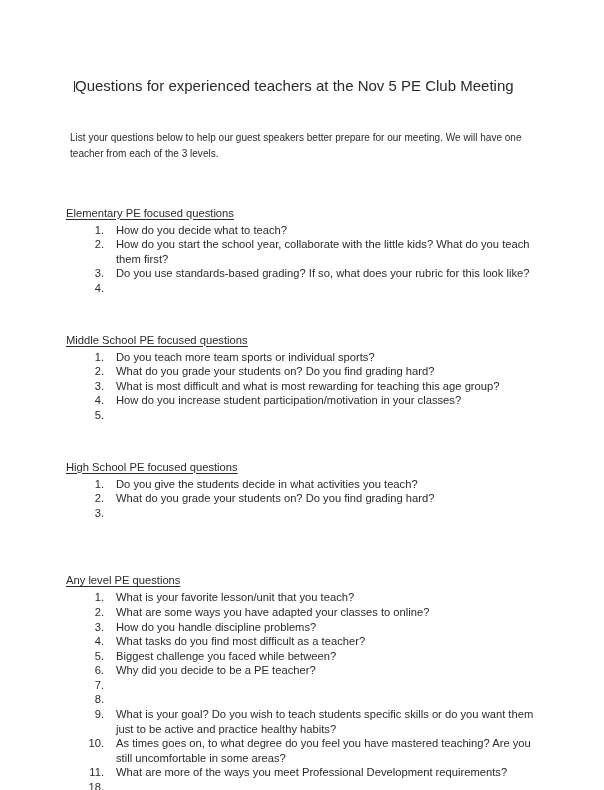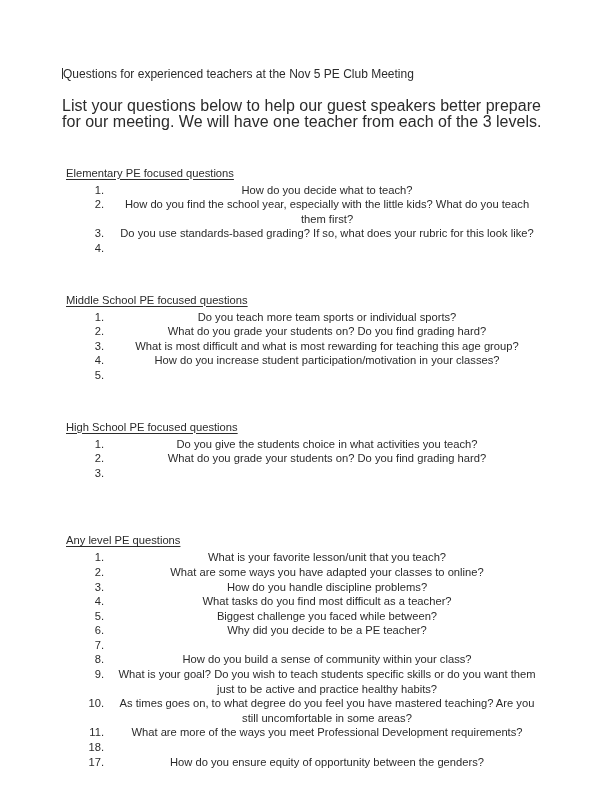--- a/index.html
+++ b/index.html
@@ -30,29 +30,29 @@
   }
   .caret {
     display: inline-block;
     width: 1px;
     height: 11px;
     background: #2b2b2b;
     vertical-align: -1px;
     margin-right: 0px;
   }
   .para {
-    font-size: 16px;
+    font-size: 10px;
     line-height: 16.2px;
-    margin: 0;
+    margin: 8px;
     letter-spacing: 0.02px;
   }
   .title-line {
-    font-size: 12px;
+    font-size: 15px;
     line-height: 16.2px;
-    margin: 0;
+    margin: 12px;
     white-space: nowrap;
   }
   .spacer-1 { height: 16px; }
   .spacer-2 { height: 26px; }
   .spacer-section { height: 28px; }
   .spacer-big { height: 42px; }
 
   .section { margin: 4px; }
   .section-heading {
     font-size: 11.2px;
@@ -80,21 +80,20 @@
     position: absolute;
     left: 0;
     top: 0;
     width: 38px;
     text-align: right;
     font-size: 11.2px;
     line-height: 14.6px;
   }
   .qtext {
     display: block;
-    text-align: center;
   }
 </style>
 </head>
 <body>
 
 <div class="page">
   <div class="doc-body">
 
     <p class="title-line"><span class="caret"></span><span>Questions for experienced teachers at the Nov 5 PE Club Meeting</span></p>
 
@@ -106,21 +105,21 @@
 
     <div class="section">
       <div class="section-heading">Elementary PE focused questions</div>
       <ol class="qlist">
         <li class="qitem">
             <span class="qnum">1.</span>
             <span class="qtext">How do you decide what to teach?</span>
           </li>
         <li class="qitem">
             <span class="qnum">2.</span>
-            <span class="qtext">How do you find the school year, especially with the little kids?  What do you teach them first?</span>
+            <span class="qtext">How do you start the school year, collaborate with the little kids?  What do you teach them first?</span>
           </li>
         <li class="qitem">
             <span class="qnum">3.</span>
             <span class="qtext">Do you use standards-based grading? If so, what does your rubric for this look like?</span>
           </li>
         <li class="qitem">
             <span class="qnum">4.</span>
             <span class="qtext"></span>
           </li>
       </ol>
@@ -154,21 +153,21 @@
       </ol>
     </div>
 
     <div class="spacer-2"></div>
 
     <div class="section">
       <div class="section-heading">High School PE focused questions</div>
       <ol class="qlist">
         <li class="qitem">
             <span class="qnum">1.</span>
-            <span class="qtext">Do you give the students choice in what activities you teach?</span>
+            <span class="qtext">Do you give the students decide in what activities you teach?</span>
           </li>
         <li class="qitem">
             <span class="qnum">2.</span>
             <span class="qtext">What do you grade your students on?  Do you find grading hard?</span>
           </li>
         <li class="qitem">
             <span class="qnum">3.</span>
             <span class="qtext"></span>
           </li>
       </ol>
@@ -201,21 +200,20 @@
           </li>
         <li class="qitem">
             <span class="qnum">6.</span>
             <span class="qtext">Why did you decide to be a PE teacher?</span>
           </li>
         <li class="qitem">
             <span class="qnum">7.</span>
           </li>
         <li class="qitem">
             <span class="qnum">8.</span>
-            <span class="qtext">How do you build a sense of community within your class?</span>
           </li>
         <li class="qitem">
             <span class="qnum">9.</span>
             <span class="qtext">What is your goal? Do you wish to teach students specific skills or do you want them just to be active and practice healthy habits?</span>
           </li>
         <li class="qitem">
             <span class="qnum">10.</span>
             <span class="qtext">As times goes on, to what degree do you feel you have mastered teaching? Are you still uncomfortable in some areas?</span>
           </li>
         <li class="qitem">

